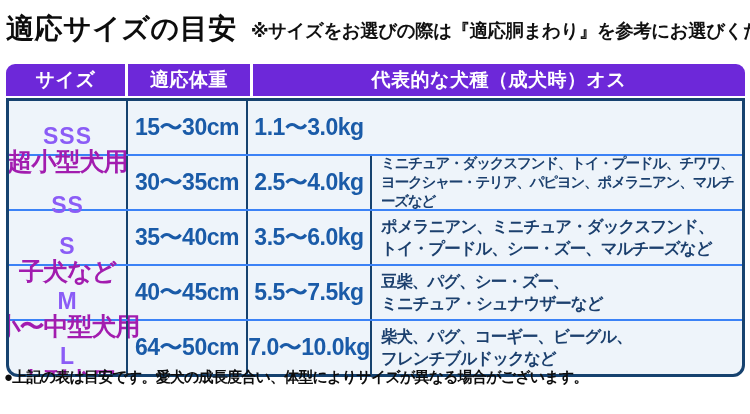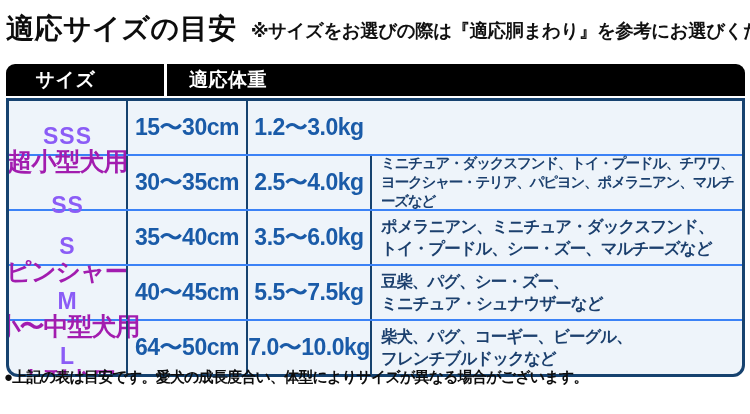--- a/index.html
+++ b/index.html
@@ -7,21 +7,21 @@
        font-family:"Liberation Sans","DejaVu Sans",sans-serif;}
   .page{position:relative;width:750px;height:344px;background:#ffffff;}
 
   
   .title-bar{position:absolute;left:6px;top:14px;width:740px;display:flex;align-items:flex-end;white-space:nowrap;}
   .title{font-size:28px;font-weight:bold;color:#0d0d0d;letter-spacing:0.5px;line-height:1.1;}
   .note{font-size:18.5px;font-weight:bold;color:#111;margin-left:14px;padding-bottom:2px;letter-spacing:-0.5px;}
 
   
   .size-table{position:absolute;left:6px;top:64px;width:739px;}
-  .thead{display:flex;background:#000000;border-radius:9px 9px 0 0;height:32px;overflow:hidden;gap:39px;}
+  .thead{display:flex;background:#6d28d9;border-radius:9px 9px 0 0;height:32px;overflow:hidden;}
   .th{color:#ffffff;font-weight:bold;font-size:19px;display:flex;align-items:center;justify-content:center;
       box-sizing:border-box;letter-spacing:0.5px;}
   .th + .th{border-left:3px solid #ffffff;}
   .c1{width:119px;flex:0 0 auto;}
   .c2{width:121px;flex:0 0 auto;}
   .c3{width:125px;flex:0 0 auto;}
   .c4{flex:1 1 auto;}
 
   .tbody{margin-top:2px;border:3px solid #16426f;border-radius:0 0 12px 12px;background:#eef4fa;overflow:hidden;}
   .tr{display:flex;height:53px;}
@@ -51,47 +51,48 @@
   <div class="title-bar">
     <span class="title">適応サイズの目安</span>
     <span class="note">※サイズをお選びの際は『適応胴まわり』を参考にお選びください。</span>
   </div>
 
   <div class="size-table">
 
     <div class="thead">
       <div class="th c1">サイズ</div>
       <div class="th c3">適応体重</div>
+      <div class="th c4">代表的な犬種（成犬時）オス</div>
     </div>
 
     <div class="tbody">
 
       <div class="tr">
         <div class="td c1">
           <div class="size-code">SSS</div>
           <div class="size-label">超小型犬用</div>
         </div>
         <div class="td c2 val">15〜30cm</div>
-        <div class="td c3 val">1.2〜3.0kg</div>
+        <div class="td c3 val">1.1〜3.0kg</div>
       </div>
 
       <div class="tr">
         <div class="td c1">
           <div class="size-code">SS</div>
         </div>
         <div class="td c2 val">30〜35cm</div>
         <div class="td c3 val">2.5〜4.0kg</div>
         <div class="td c4 breeds">ミニチュア・ダックスフンド、トイ・プードル、チワワ、
 ヨークシャー・テリア、パピヨン、ポメラニアン、マルチーズなど</div>
       </div>
 
       <div class="tr">
         <div class="td c1">
           <div class="size-code">S</div>
-          <div class="size-label">ピンシャー</div>
+          <div class="size-label">子犬など</div>
         </div>
         <div class="td c2 val">35〜40cm</div>
         <div class="td c3 val">3.5〜6.0kg</div>
         <div class="td c4 breeds">ポメラニアン、ミニチュア・ダックスフンド、
 トイ・プードル、シー・ズー、マルチーズなど</div>
       </div>
 
       <div class="tr">
         <div class="td c1">
           <div class="size-code">M</div>

